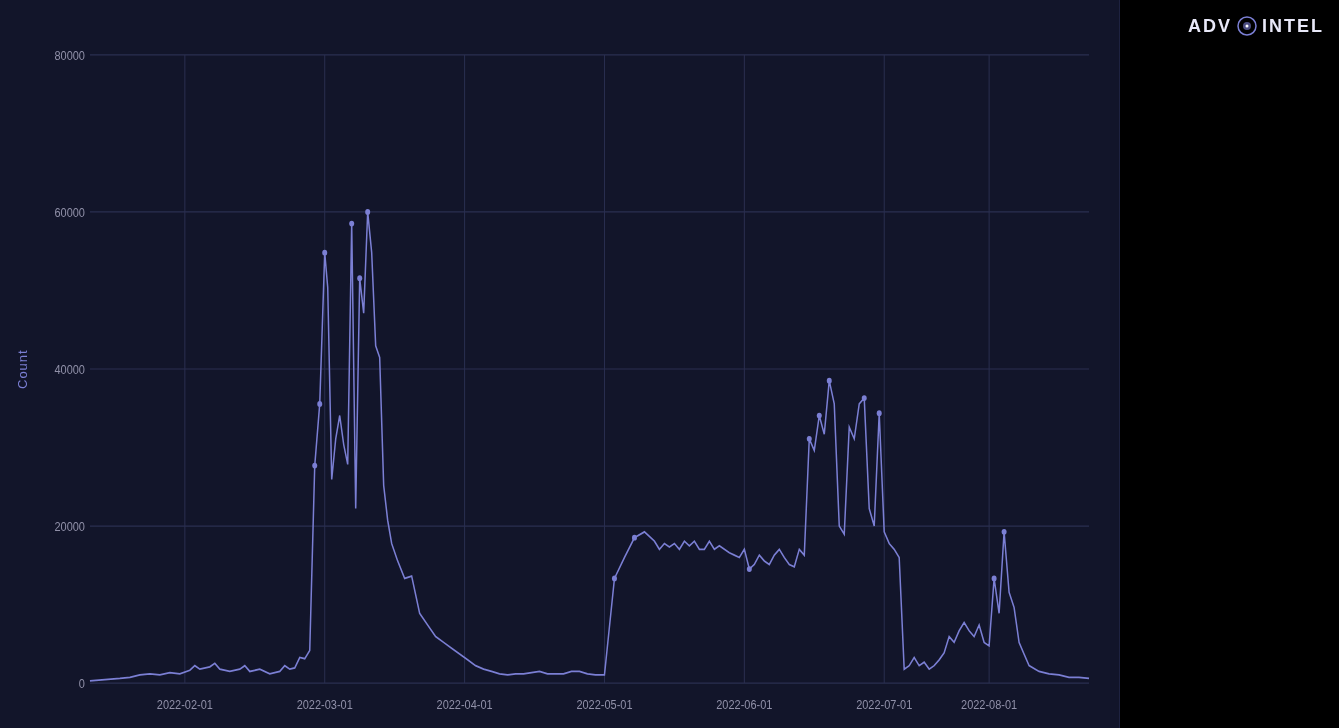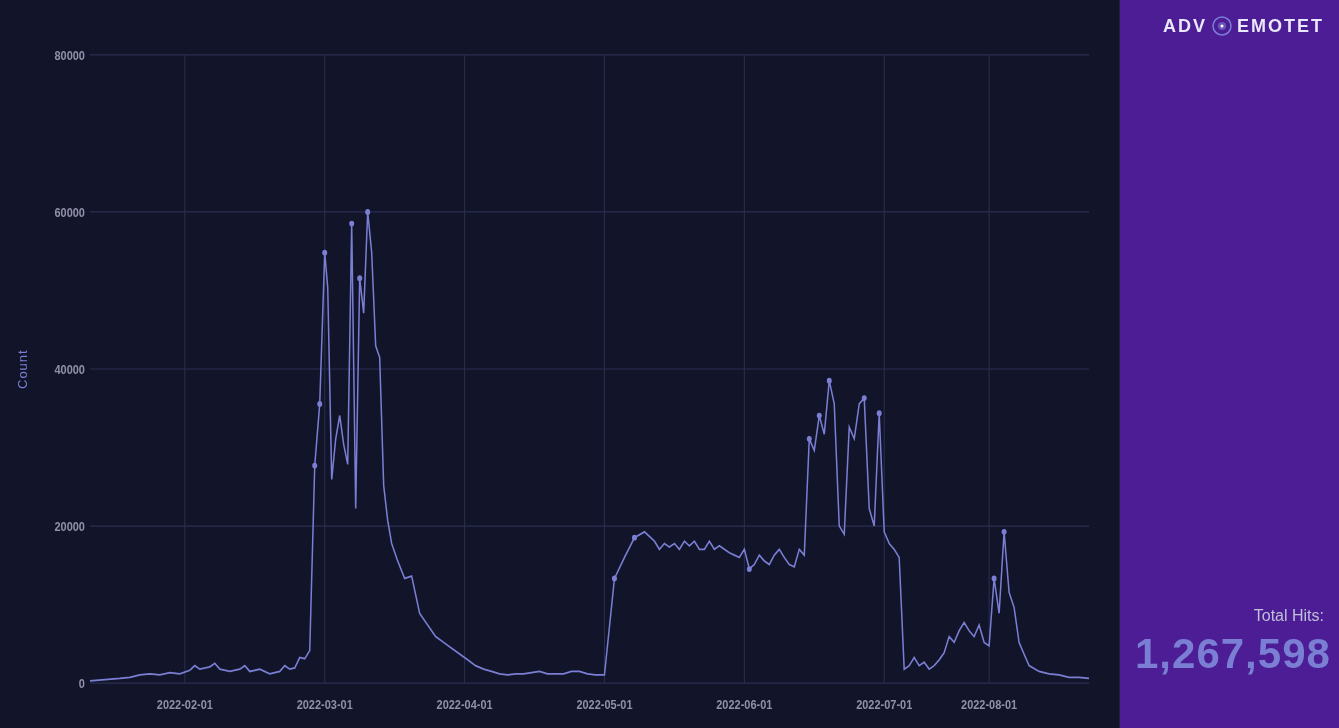--- a/index.html
+++ b/index.html
@@ -41,40 +41,39 @@
       letter-spacing: 1px;
       display: flex;
       align-items: center;
       justify-content: center;
       padding-right: 5px;
     }
     .chart-container {
       flex: 1;
       position: relative;
       display: flex;
-      font-weight: bold;
     }
     .chart-svg-wrapper {
       flex: 1;
       position: relative;
     }
     svg.chart {
       width: 100%;
       height: 100%;
     }
     .x-axis-label {
       text-align: center;
       color: #7b7fd4;
       font-size: 13px;
       letter-spacing: 1px;
       padding-top: 5px;
     }
     .right-panel {
       width: 220px;
-      background-color: #4c1d95;
+      background-color: #000000;
       display: flex;
       flex-direction: column;
       align-items: flex-start;
       padding: 10px 15px;
       border-left: 1px solid #1e2240;
     }
     .logo {
       display: flex;
       align-items: center;
       gap: 4px;
@@ -353,19 +352,15 @@
 </div>
 
 <div class="right-panel">
   <div class="logo">
     <span class="logo-text">ADV</span>
     <svg class="logo-icon" viewBox="0 0 22 22">
       <circle cx="11" cy="11" r="9" fill="none" stroke="#7b7fd4" stroke-width="1.5"></circle>
       <circle cx="11" cy="11" r="4" fill="#7b7fd4" opacity="0.6"></circle>
       <circle cx="11" cy="11" r="1.5" fill="#ffffff"></circle>
     </svg>
-    <span class="logo-text">EMOTET</span>
-  </div>
-  <div class="stats-section">
-    <div class="total-hits-label">Total Hits:</div>
-    <div class="total-hits-value">1,267,598</div>
+    <span class="logo-text">INTEL</span>
   </div>
 </div>
 
 </body></html>

